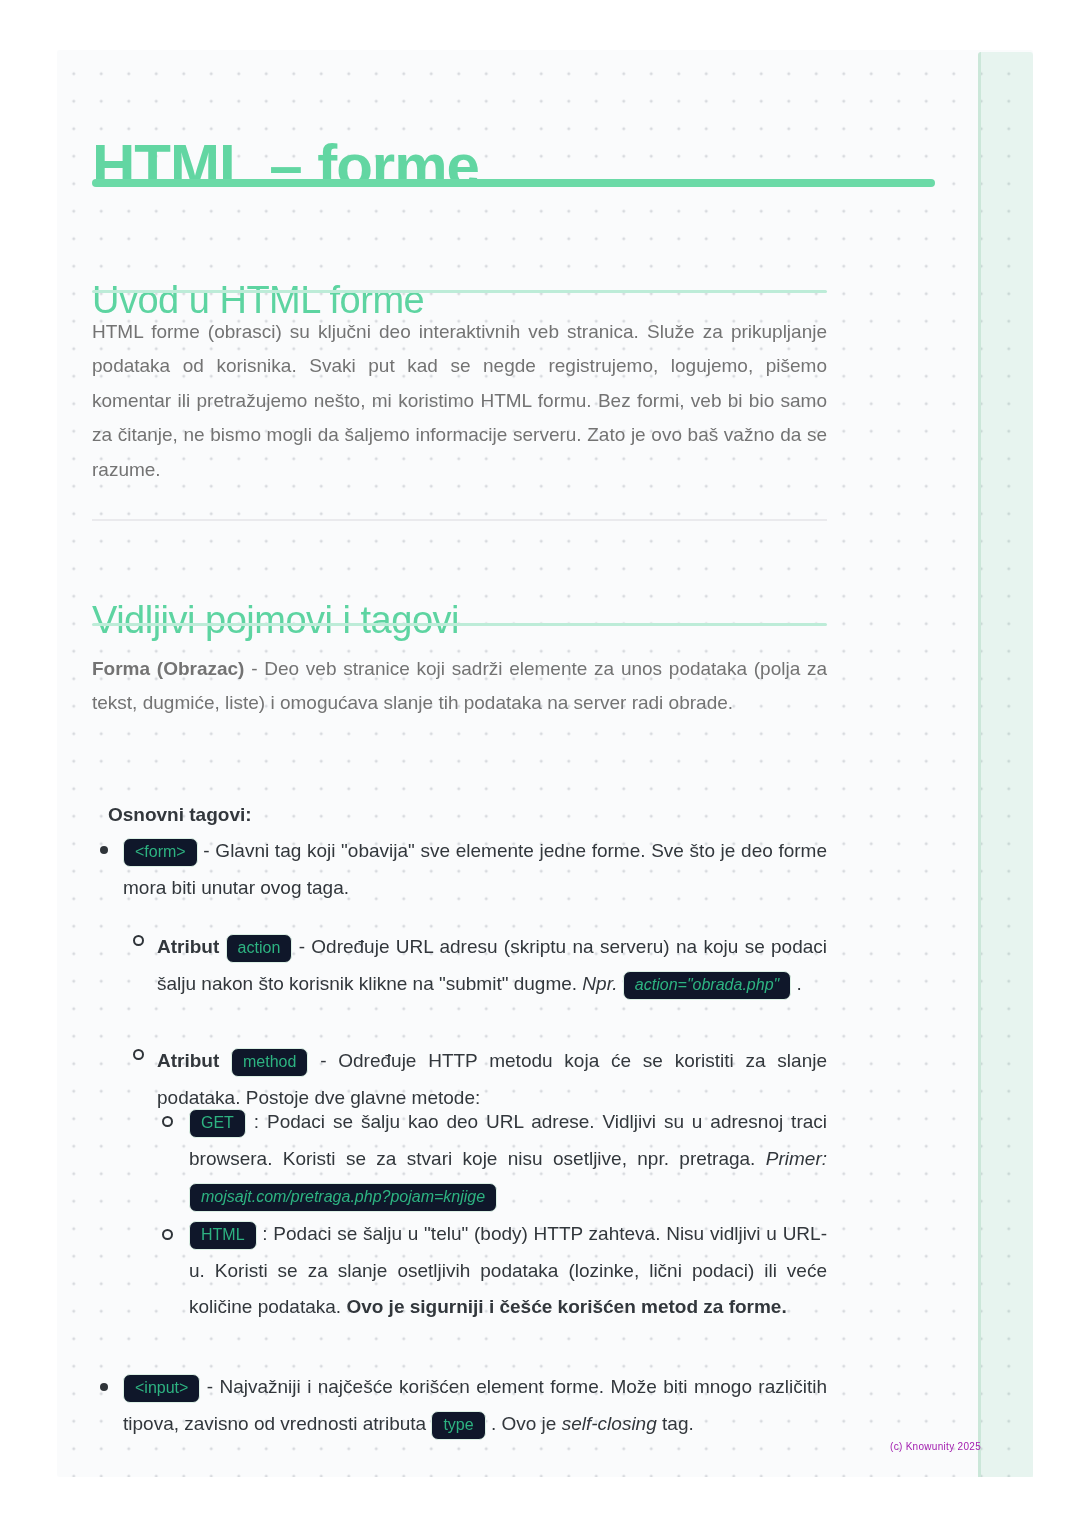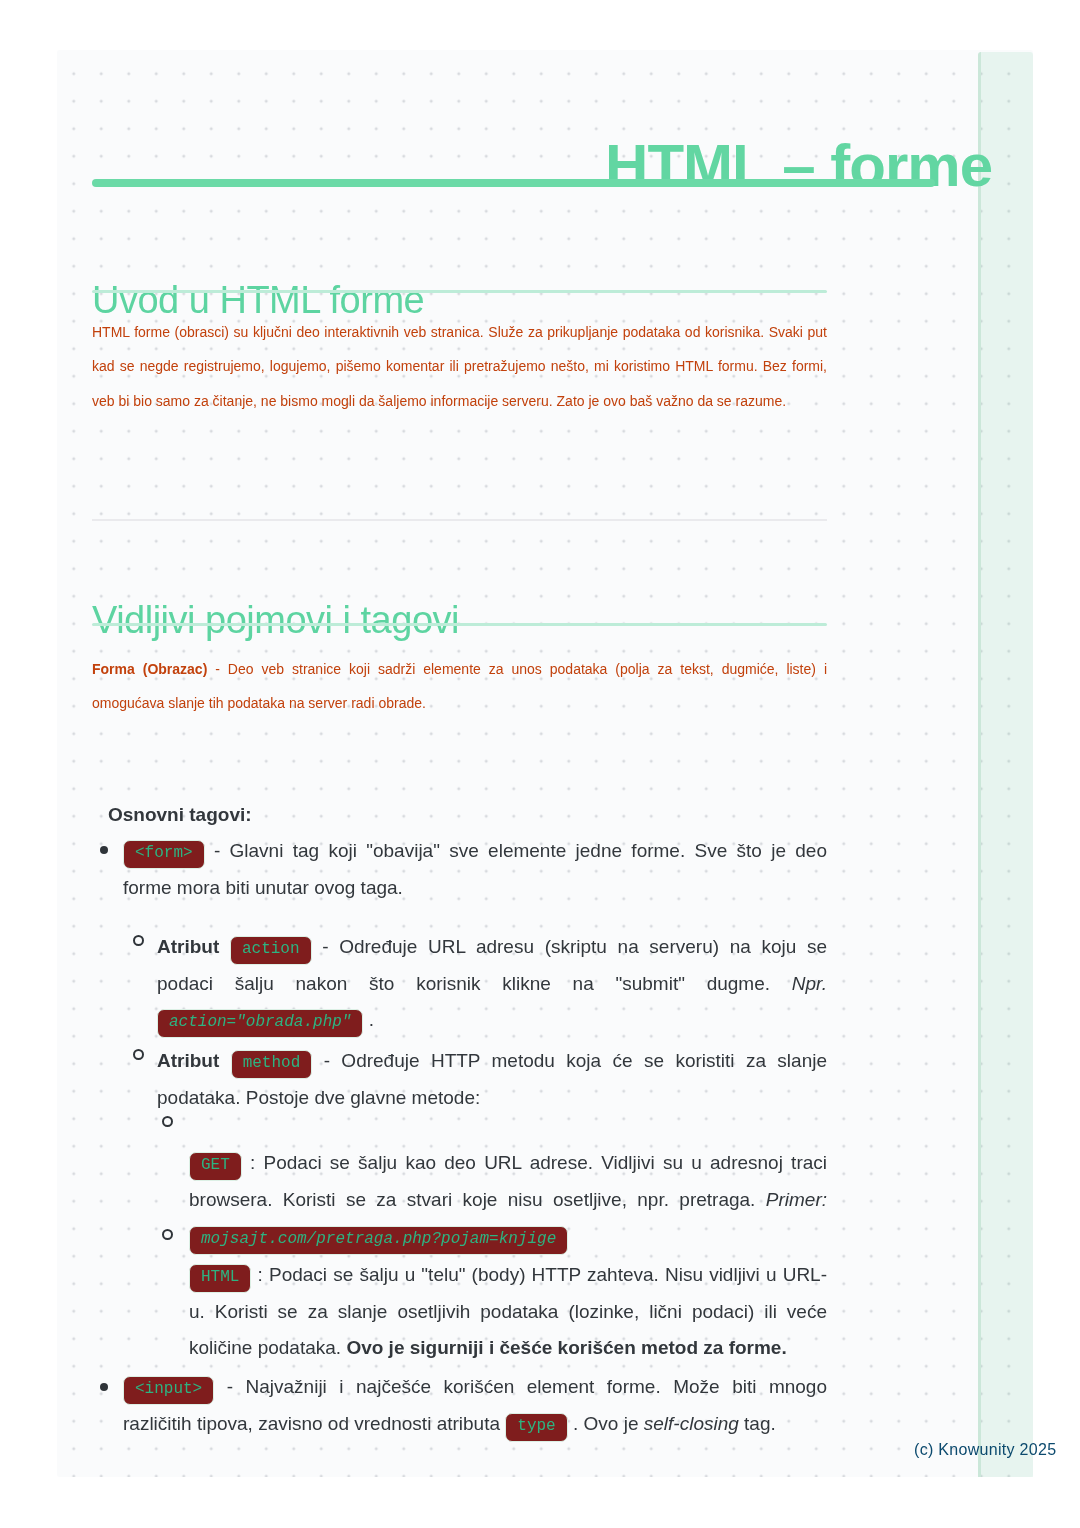--- a/index.html
+++ b/index.html
@@ -21,63 +21,62 @@
     position:absolute;right:0;top:2px;width:52px;height:1425px;
     background:rgba(120,205,165,0.14);
     border-left:3px solid #cbe7d9;
     border-radius:3px 3px 0 0;
   }
   .abs{position:absolute;left:92px;width:735px;}
   .h1{
     top:96px;width:900px;
     font-size:60px;font-weight:700;letter-spacing:-1px;line-height:60px;
     color:#62d6a2;
-    text-align:right;
   }
   .h1-rule{top:179px;width:843px;height:8px;background:#6bdaa7;border-radius:4px;}
   .h2{
     font-size:38px;font-weight:400;letter-spacing:-0.5px;line-height:44px;
     color:#5dd4a1;width:900px;
   }
   .h2-rule{height:3px;background:#bdecd8;border-radius:2px;}
   .para{
-    font-size:14px;line-height:34.4px;text-align:justify;color:#c2410c;
+    font-size:19px;line-height:34.4px;text-align:justify;color:#737373;
   }
   .divider{top:519px;height:2px;background:#eaeaed;}
   .list-title{font-size:19px;font-weight:700;line-height:28px;}
   .b{font-weight:700;}
   .i{font-style:italic;}
   .li{position:absolute;left:92px;width:735px;}
   .li-text{font-size:19px;text-align:justify;color:#32373c;}
   .lh37{line-height:37px;}
   .lh36{line-height:36.5px;}
   .l1 .li-text{margin-left:31px;width:704px;}
   .l2 .li-text{margin-left:65px;width:670px;margin-top:7px;}
-  .l3 .li-text{margin-left:97px;width:638px;margin-top:41px;}
+  .l3 .li-text{margin-left:97px;width:638px;}
   .marker-dot{
     position:absolute;left:8px;top:14px;width:8px;height:8px;border-radius:50%;
     background:#2f3439;
   }
   .marker-ring{
     position:absolute;top:13px;width:7px;height:7px;border:2px solid #2f3439;border-radius:50%;
   }
   .l2 .marker-ring{left:41px;}
   .l3 .marker-ring{left:70px;}
   .chip{
     display:inline-block;white-space:nowrap;
     padding:1px 11px 3px;border-radius:7px;
-    background:#7f1d1d;border:1px solid #dcf0e5;
-    font-family:Liberation Mono, monospace;
+    background:#0f172a;border:1px solid #dcf0e5;
+    font-family:Liberation Sans, sans-serif;
     font-size:16px;line-height:23px;color:#2db381;
     vertical-align:baseline;
   }
   .chip.i{font-style:italic;}
   .footer{
-    position:absolute;left:914px;top:1441px;z-index:5;
-    font-size:16px;color:#0c4a6e;letter-spacing:0.3px;white-space:nowrap;
+    position:absolute;left:890px;top:1441px;z-index:5;
+    font-size:10px;color:#a21caf;letter-spacing:0.3px;white-space:nowrap;
   }
 </style>
 </head>
 <body>
 
 <div class="page">
   <div class="side-strip"></div>
 </div>
 
 <h1 class="abs h1">HTML – forme</h1>

